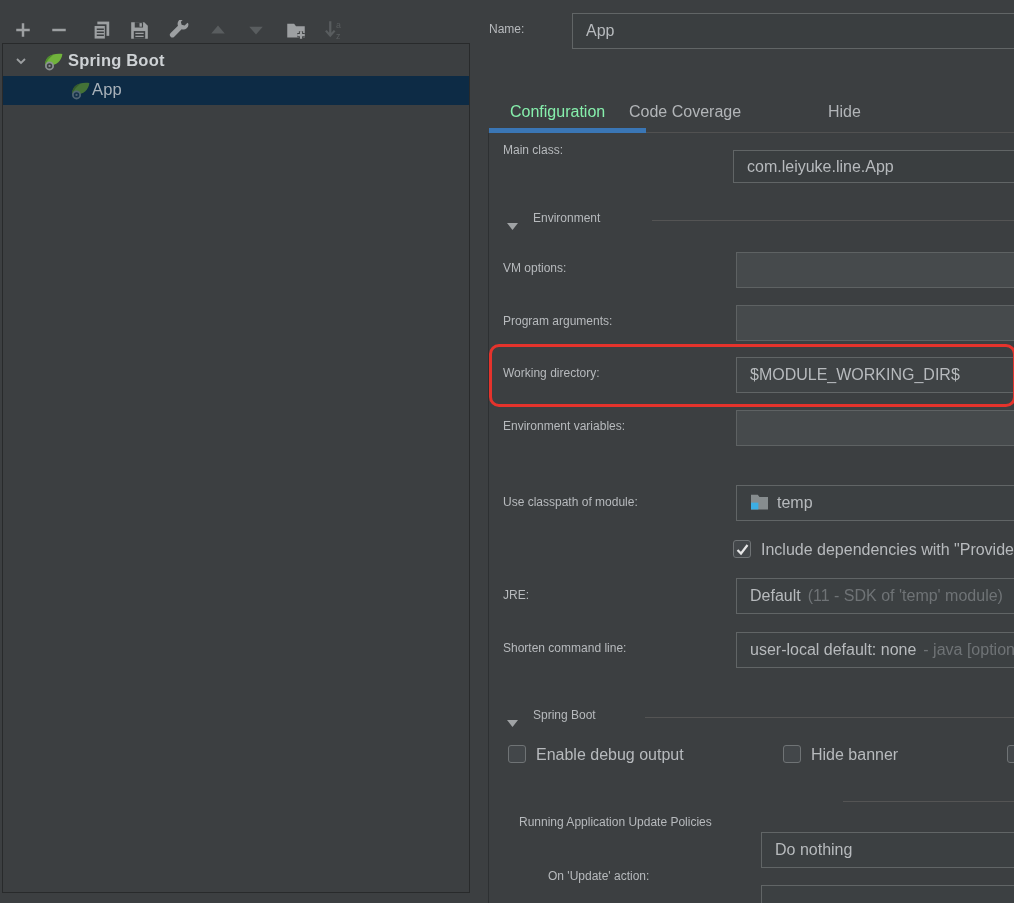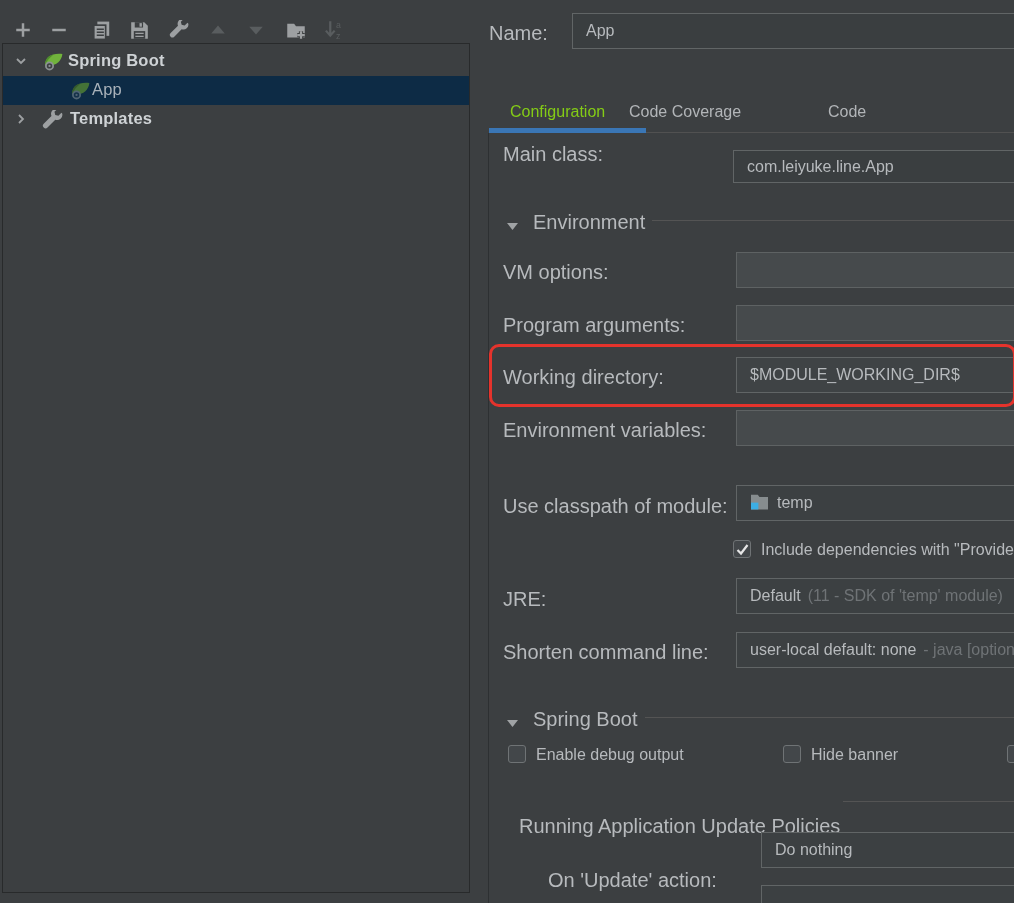--- a/index.html
+++ b/index.html
@@ -17,21 +17,21 @@
   .tree-box{position:absolute;left:2px;top:43px;width:466px;height:848px;border:1px solid #282a2b;background:#3c3f41;}
   .tree-row{position:relative;height:29px;display:flex;align-items:center;}
   .tree-row.first{margin-top:3px;}
   .tree-row .chev{position:absolute;left:11px;top:7px;width:14px;height:14px;}
   .tree-row .t-icon{position:absolute;left:39px;top:3px;width:23px;height:23px;}
   .tree-row.child .t-icon{left:66px;}
   .tree-label{position:absolute;left:65px;top:4px;font-size:16.5px;font-weight:bold;color:#ced2d5;letter-spacing:.2px;}
   .tree-row.child .tree-label{left:89px;font-weight:normal;color:#a9b2ba;}
   .tree-row.selected{background:#0d2b45;}
   
-  .r-label{position:absolute;font-size:20px;color:#b7babd;white-space:nowrap;}
+  .r-label{position:absolute;font-size:12px;color:#b7babd;white-space:nowrap;}
   .field{position:absolute;border:1px solid #616566;background:#3a3e40;color:#b7babd;
          font-size:16px;white-space:nowrap;overflow:hidden;display:flex;align-items:center;
          padding:0 0 0 13px;box-sizing:border-box;}
   .field.lite{background:#464a4c;border-color:#5e6263;}
   .field .hint{color:#6f7376;margin-left:7px;}
   .tab{position:absolute;top:103px;font-size:16px;color:#b2b5b8;cursor:pointer;white-space:nowrap;}
   .tab-underline{position:absolute;left:489px;top:128px;width:157px;height:5px;background:#3a76b5;}
   .tab-strip-line{position:absolute;left:646px;top:132px;width:368px;height:1px;background:#515151;}
   .content-border{position:absolute;left:488px;top:133px;width:1px;height:770px;background:#2d3032;}
   .sec-arrow{position:absolute;width:11px;height:8px;}
@@ -140,40 +140,31 @@
     <div class="tree-row child selected">
       <span class="t-icon"><svg width="23" height="23" viewBox="0 0 22 22" opacity="0.85">
             <path d="M3 14C3 7 9.5 2.5 19.5 3.8 18.5 11.5 12 16.5 3 14Z" fill="#4e7f35"></path>
             <path d="M3 14C3 8 6.5 5 11 4.2 7.3 7.2 4.8 10.3 3 14Z" fill="#3c6329"></path>
             <circle cx="7.2" cy="15.2" r="4.3" fill="#5c6f7c"></circle>
             <circle cx="7.2" cy="15.2" r="2.6" fill="#16314a"></circle>
             <circle cx="7.2" cy="15.2" r="1.1" fill="#5c6f7c"></circle>
           </svg></span>
       <span class="tree-label">App</span>
     </div>
-    <div class="tree-row">
-      <span class="chev"><svg width="14" height="14" viewBox="0 0 14 14">
-            <path d="M5 3l4 4-4 4" stroke="#9da0a2" stroke-width="1.8" fill="none"></path>
-          </svg></span>
-      <span class="t-icon" style="top:5px"><svg width="21" height="21" viewBox="0 0 16 16">
-            <path d="M14.8 2.1 12.5 4.4l-2.4-.6-.6-2.4L11.8-.9a4 4 0 0 0-4.6 5.4L1.3 10.4a2 2 0 1 0 2.9 2.9l5.9-5.9a4 4 0 0 0 5.3-4.7z" fill="#9da0a2"></path>
-          </svg></span>
-      <span class="tree-label" style="left:67px">Templates</span>
-    </div>
   </div>
 </div>
 
 <span class="r-label" style="left:489px;top:22px">Name:</span>
 <div class="field" style="left:572px;top:13px;width:460px;height:36px">
   <span>App</span>
 </div>
 
-<span class="tab" style="left:510px;color:#84cc16">Configuration</span>
+<span class="tab" style="left:510px;color:#86efac">Configuration</span>
 <span class="tab" style="left:629px">Code Coverage</span>
-<span class="tab" style="left:828px">Code</span>
+<span class="tab" style="left:828px">Hide</span>
 <div class="tab-underline"></div>
 <div class="tab-strip-line"></div>
 <div class="content-border"></div>
 
 <span class="r-label" style="left:503px;top:143px">Main class:</span>
 <div class="field" style="left:733px;top:150px;width:300px;height:33px">
   <span>com.leiyuke.line.App</span>
 </div>
 
 <span class="sec-arrow" style="left:507px;top:216px"><svg width="11" height="8" viewBox="0 0 11 8">

